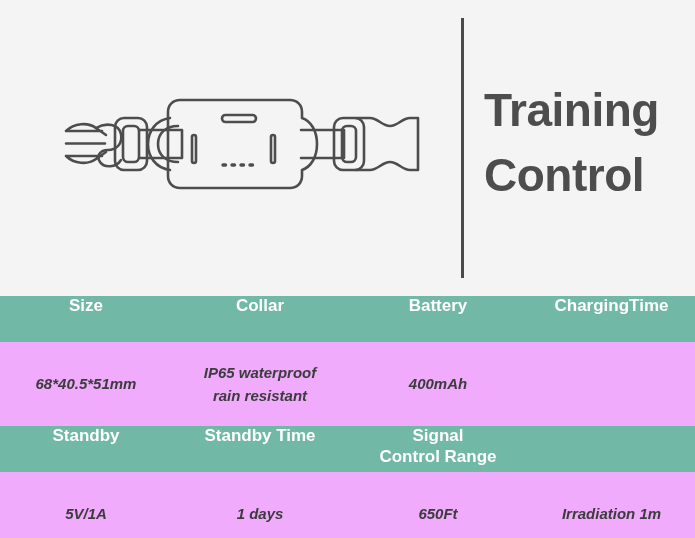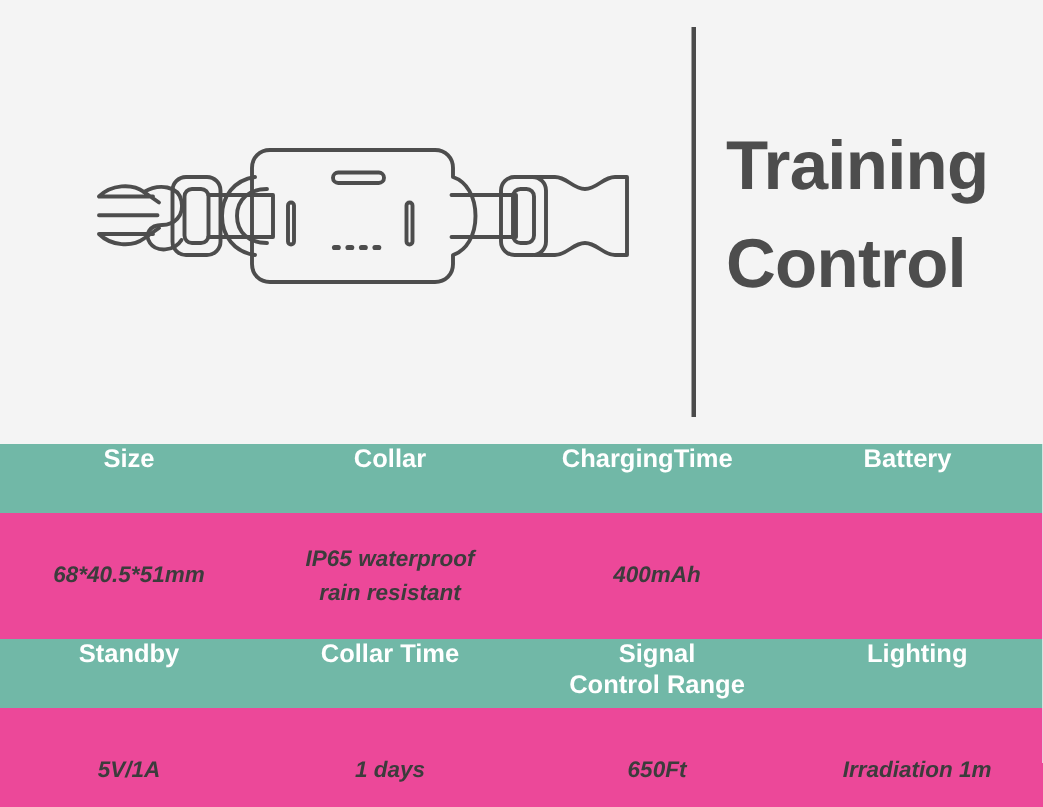--- a/index.html
+++ b/index.html
@@ -73,21 +73,21 @@
     display: flex;
     width: 695px;
     height: 46px;
     background: #71b8a7;
     align-items: flex-start;
   }
   .spec-value-row {
     display: flex;
     width: 695px;
     height: 84px;
-    background: #ec4899;
+    background: #f0abfc;
     align-items: center;
   }
   .spec-cell {
     flex: 0 0 auto;
     text-align: center;
     box-sizing: border-box;
     padding: 0 4px;
   }
   
   .col-1 { width: 172px; }
@@ -214,26 +214,26 @@
   </div>
 
   <div class="spec-block" id="spec-block-1">
     <div class="spec-header-row">
       <div class="spec-cell col-1">
         <span class="spec-header-label">Size</span>
       </div>
       <div class="spec-cell col-2">
         <span class="spec-header-label">Collar</span>
       </div>
+      <div class="spec-cell col-3">
+        <span class="spec-header-label">Battery</span>
+      </div>
       <div class="spec-cell col-4">
         <span class="spec-header-label">ChargingTime</span>
       </div>
-      <div class="spec-cell col-3">
-        <span class="spec-header-label">Battery</span>
-      </div>
     </div>
     <div class="spec-value-row">
       <div class="spec-cell col-1">
         <span class="spec-value-label">68*40.5*51mm</span>
       </div>
       <div class="spec-cell col-2">
         <span class="spec-value-label">IP65 waterproof
 rain resistant</span>
       </div>
       <div class="spec-cell col-3">
@@ -241,29 +241,26 @@
       </div>
     </div>
   </div>
 
   <div class="spec-block" id="spec-block-2">
     <div class="spec-header-row">
       <div class="spec-cell col-1">
         <span class="spec-header-label">Standby</span>
       </div>
       <div class="spec-cell col-2">
-        <span class="spec-header-label">Collar Time</span>
+        <span class="spec-header-label">Standby Time</span>
       </div>
       <div class="spec-cell col-3">
         <span class="spec-header-label">Signal
 Control Range</span>
       </div>
-      <div class="spec-cell col-4">
-        <span class="spec-header-label">Lighting</span>
-      </div>
     </div>
     <div class="spec-value-row">
       <div class="spec-cell col-1">
         <span class="spec-value-label">5V/1A</span>
       </div>
       <div class="spec-cell col-2">
         <span class="spec-value-label">1 days</span>
       </div>
       <div class="spec-cell col-3">
         <span class="spec-value-label">650Ft</span>

